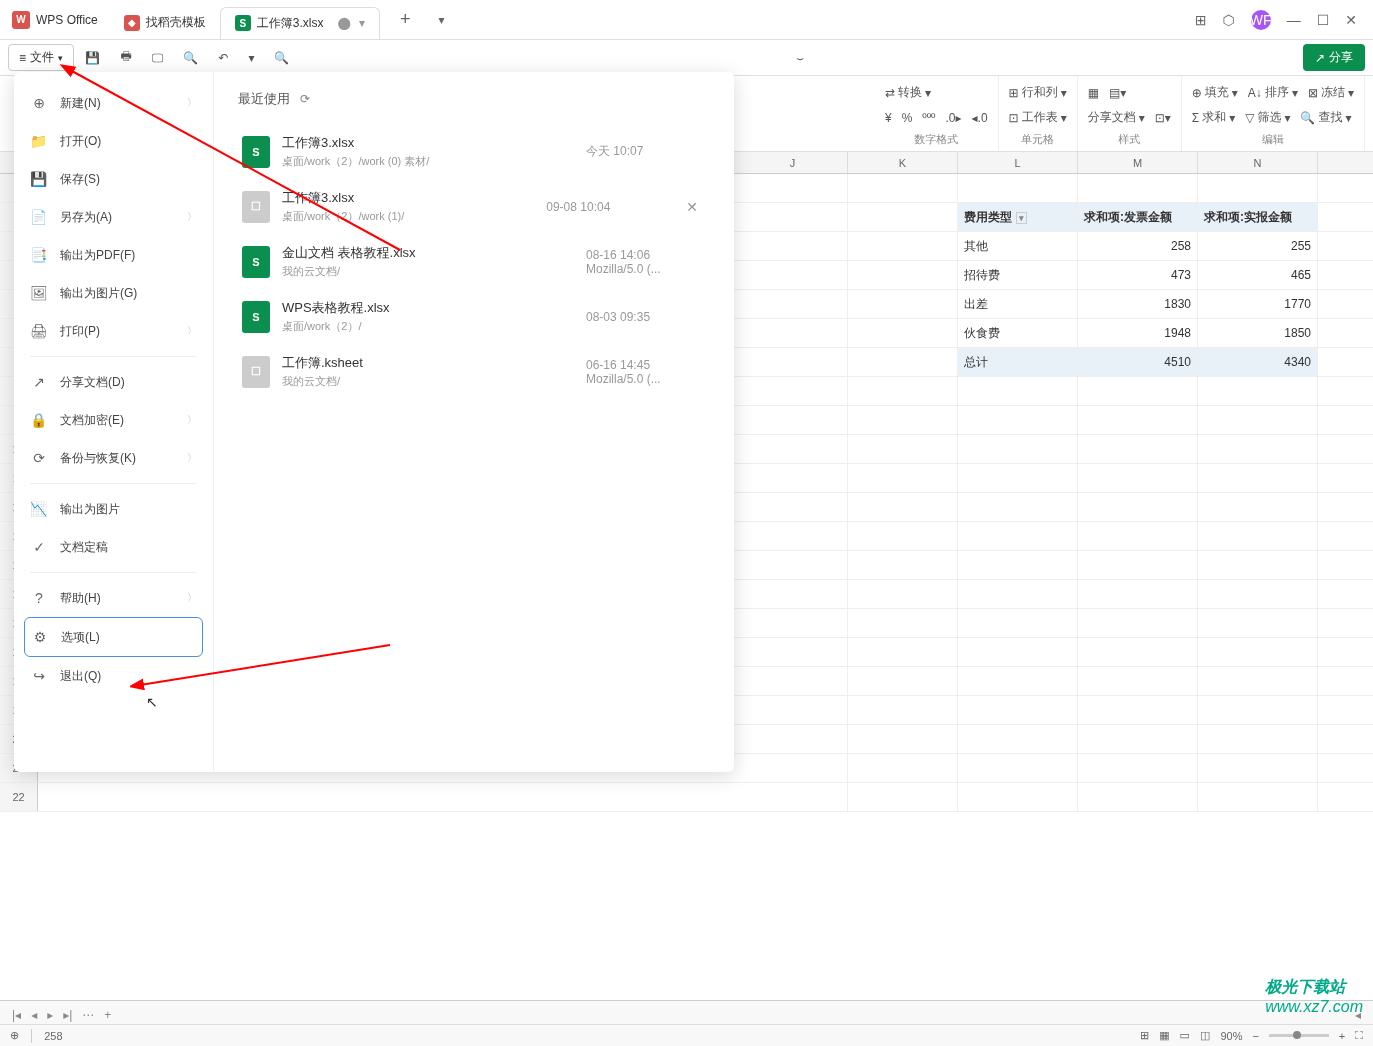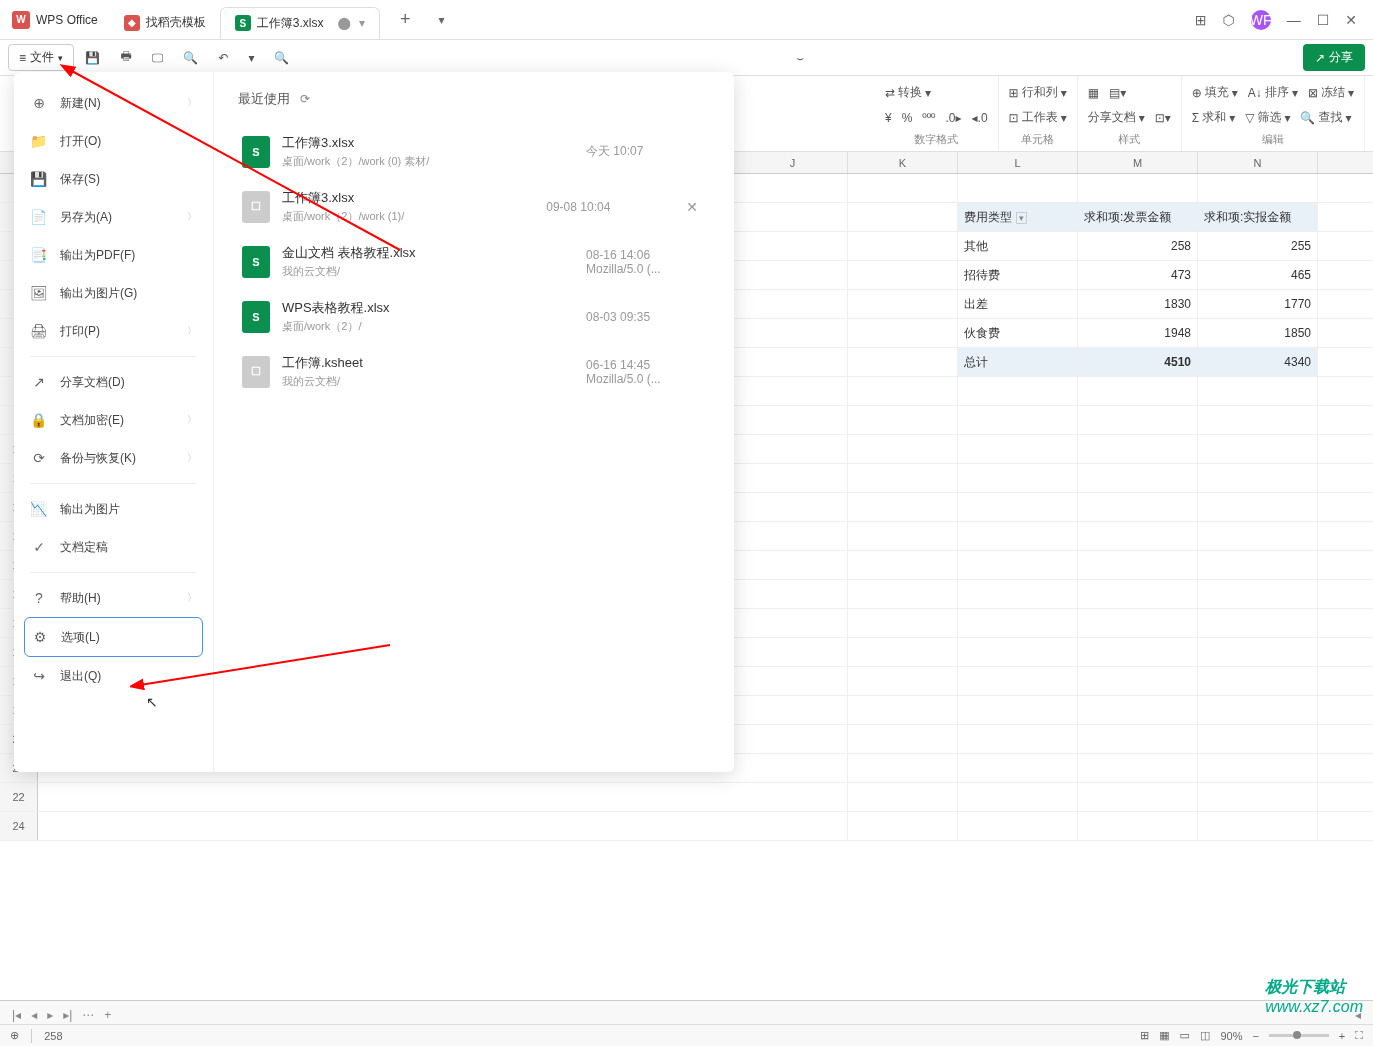--- a/index.html
+++ b/index.html
@@ -46,21 +46,21 @@
 .recent-name{color:#333;font-size:13px}
 .recent-path{color:#999;font-size:11px;margin-top:2px}
 .recent-time{color:#999;font-size:12px;width:120px}
 .recent-close{color:#999;font-size:14px;padding:0 8px}
 .spreadsheet{position:absolute;top:152px;left:0;right:0;bottom:38px}
 .col-headers{height:22px;display:flex;background:#f5f5f5;border-bottom:1px solid #ccc}
 .row-header{width:38px;background:#f5f5f5;border-right:1px solid #ccc;text-align:center;color:#666;font-size:11px;line-height:29px}
 .col-h{border-right:1px solid #ddd;text-align:center;color:#666;font-size:11px;line-height:22px}
 .grid-row{height:29px;display:flex;border-bottom:1px solid #eee}
 .cell{border-right:1px solid #eee;padding:0 6px;line-height:29px;font-size:12px;overflow:hidden}
-.cell.header{background:#e8f0f8;font-weight:400}
+.cell.header{background:#e8f0f8;font-weight:700}
 .cell.total{background:#e8f0f8;font-weight:500}
 .cell.num{text-align:right}
 .sheet-tabs{position:absolute;bottom:18px;left:0;right:0;height:28px;display:flex;align-items:center;border-top:1px solid #ccc;background:#f8f8f8;padding:0 8px;gap:2px}
 .st-nav{padding:0 4px;color:#888}
 .st-tab{padding:5px 12px;font-size:12px;color:#555;border-right:1px solid #ddd}
 .st-tab.active{background:#fce5cd}
 .st-tab.active2{background:#d9ead3;color:#0a8f4e}
 .statusbar{position:absolute;bottom:0;left:0;right:0;height:22px;display:flex;align-items:center;background:#f8f8f8;border-top:1px solid #ddd;padding:0 10px;font-size:11px;color:#666;gap:12px}
 .watermark{position:absolute;right:10px;bottom:30px;font-size:14px;color:#0a8;font-style:italic;z-index:200}
 .wm-line{color:#0a8;font-size:16px}
@@ -235,21 +235,21 @@
         <div class="cell" style="width: 120px;">伙食费</div>
         <div class="cell num" style="width: 120px;">1948</div>
         <div class="cell num" style="width: 120px;">1850</div>
       </div>
       <div class="grid-row">
         <div class="row-header">7</div>
         <div style="width:700px"></div>
         <div class="cell" style="width: 110px;"></div>
         <div class="cell" style="width: 110px;"></div>
         <div class="cell total" style="width: 120px;">总计</div>
-        <div class="cell num total" style="width: 120px; font-weight: bold;">4510</div>
+        <div class="cell num total" style="width: 120px;">4510</div>
         <div class="cell num total" style="width: 120px;">4340</div>
       </div>
       <div class="grid-row">
         <div class="row-header">8</div>
         <div style="width:700px"></div>
         <div class="cell" style="width: 110px;"></div>
         <div class="cell" style="width: 110px;"></div>
         <div class="cell" style="width: 120px;"></div>
         <div class="cell num" style="width: 120px;"></div>
         <div class="cell num" style="width: 120px;"></div>
@@ -366,29 +366,20 @@
         <div class="row-header">21</div>
         <div style="width:700px"></div>
         <div class="cell" style="width: 110px;"></div>
         <div class="cell" style="width: 110px;"></div>
         <div class="cell" style="width: 120px;"></div>
         <div class="cell num" style="width: 120px;"></div>
         <div class="cell num" style="width: 120px;"></div>
       </div>
       <div class="grid-row">
         <div class="row-header">22</div>
-        <div style="width:700px"></div>
-        <div class="cell" style="width: 110px;"></div>
-        <div class="cell" style="width: 110px;"></div>
-        <div class="cell" style="width: 120px;"></div>
-        <div class="cell num" style="width: 120px;"></div>
-        <div class="cell num" style="width: 120px;"></div>
-      </div>
-      <div class="grid-row">
-        <div class="row-header">24</div>
         <div style="width:700px"></div>
         <div class="cell" style="width: 110px;"></div>
         <div class="cell" style="width: 110px;"></div>
         <div class="cell" style="width: 120px;"></div>
         <div class="cell num" style="width: 120px;"></div>
         <div class="cell num" style="width: 120px;"></div>
       </div>
     </div>
 </div>
 

